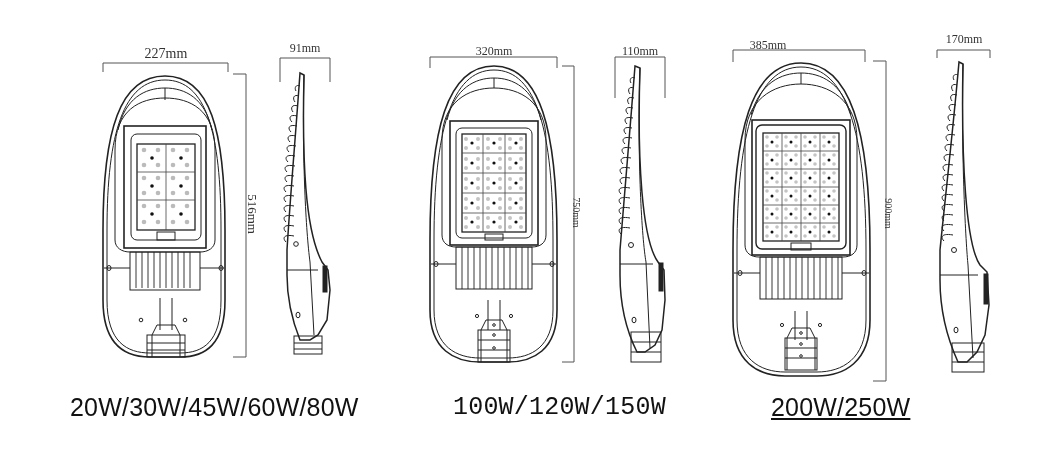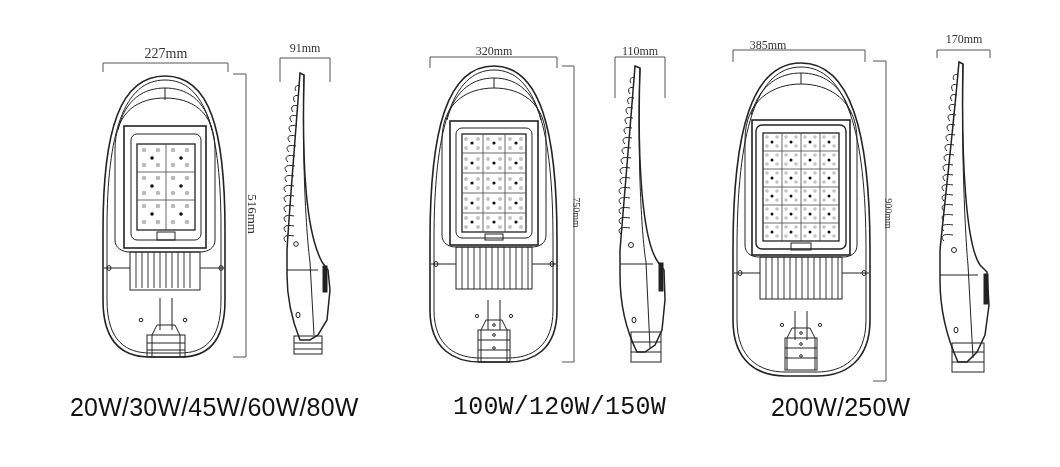--- a/index.html
+++ b/index.html
@@ -508,13 +508,13 @@
 <span class="dim dim-h" style="left:494px;top:44px;">320mm</span>
 <span class="dim dim-h" style="left:640px;top:44px;font-family:Liberation Serif, serif;">110mm</span>
 <span class="dim dim-v" style="left:561px;top:207px;">750mm</span>
 
 <span class="dim dim-h" style="left:768px;top:38px;">385mm</span>
 <span class="dim dim-h" style="left:964px;top:32px;text-align:right;">170mm</span>
 <span class="dim dim-v" style="left:873px;top:208px;">900mm</span>
 
 <div class="caption" style="left:70px;">20W/30W/45W/60W/80W</div>
 <div class="caption" style="left:453px;font-family:Liberation Mono, monospace;">100W/120W/150W</div>
-<div class="caption" style="left:771px;">200W/250W</div>
+<div class="caption" style="left:771px;text-decoration:underline;">200W/250W</div>
 
 </body></html>

